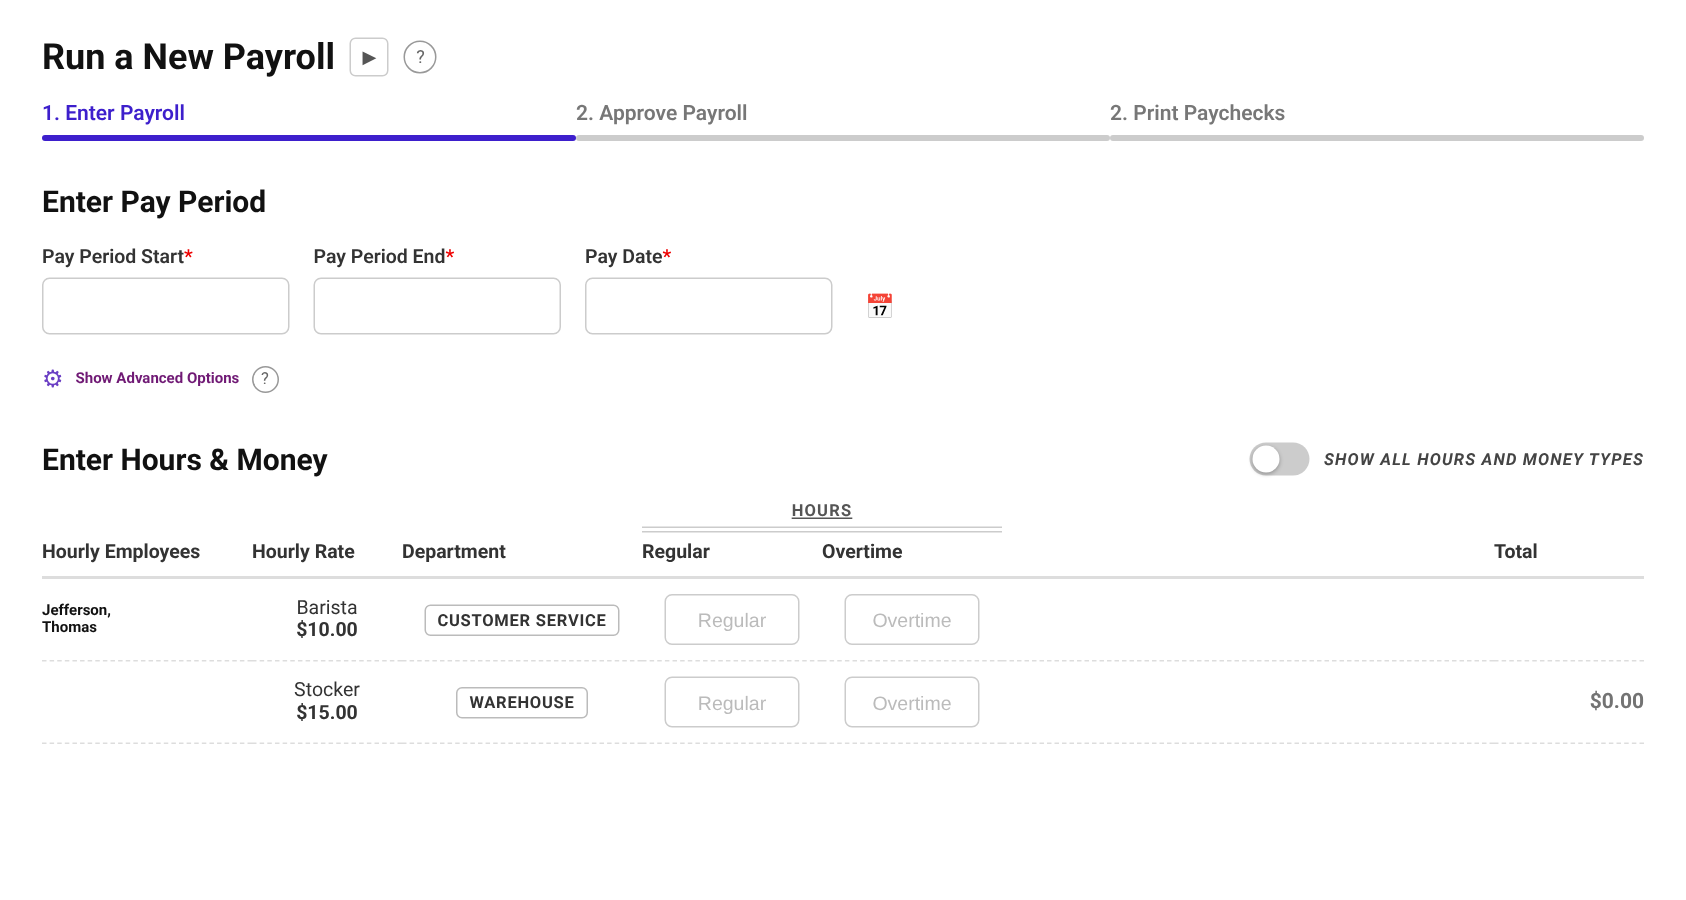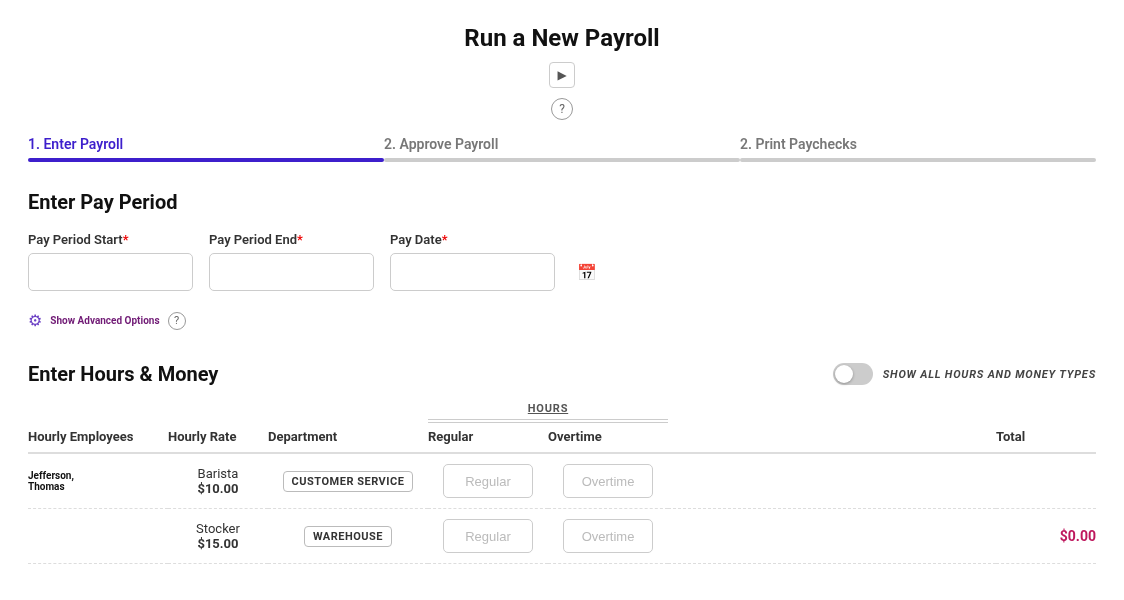--- a/index.html
+++ b/index.html
@@ -16,21 +16,20 @@
     .page-wrapper {
       padding: 24px 28px;
     }
 
     
     .page-header {
       display: flex;
       align-items: center;
       gap: 10px;
       margin-bottom: 16px;
-      flex-direction: column;
     }
     .page-title {
       font-size: 24px;
       font-weight: 700;
       color: #111;
     }
     .icon-btn {
       display: inline-flex;
       align-items: center;
       justify-content: center;
@@ -261,21 +260,21 @@
       font-size: 13px;
       color: #aaa;
       outline: none;
       background: #fff;
     }
     .hours-input::placeholder { color: #bbb; }
     .total-cell {
       text-align: right;
       font-size: 14px;
       font-weight: 700;
-      color: #be185d;
+      color: #737373;
     }
     .center { text-align: center; }
   </style>
 </head>
 <body>
 
 <div class="page-wrapper">
 
   <div class="page-header">
     <h1 class="page-title">Run a New Payroll</h1>

